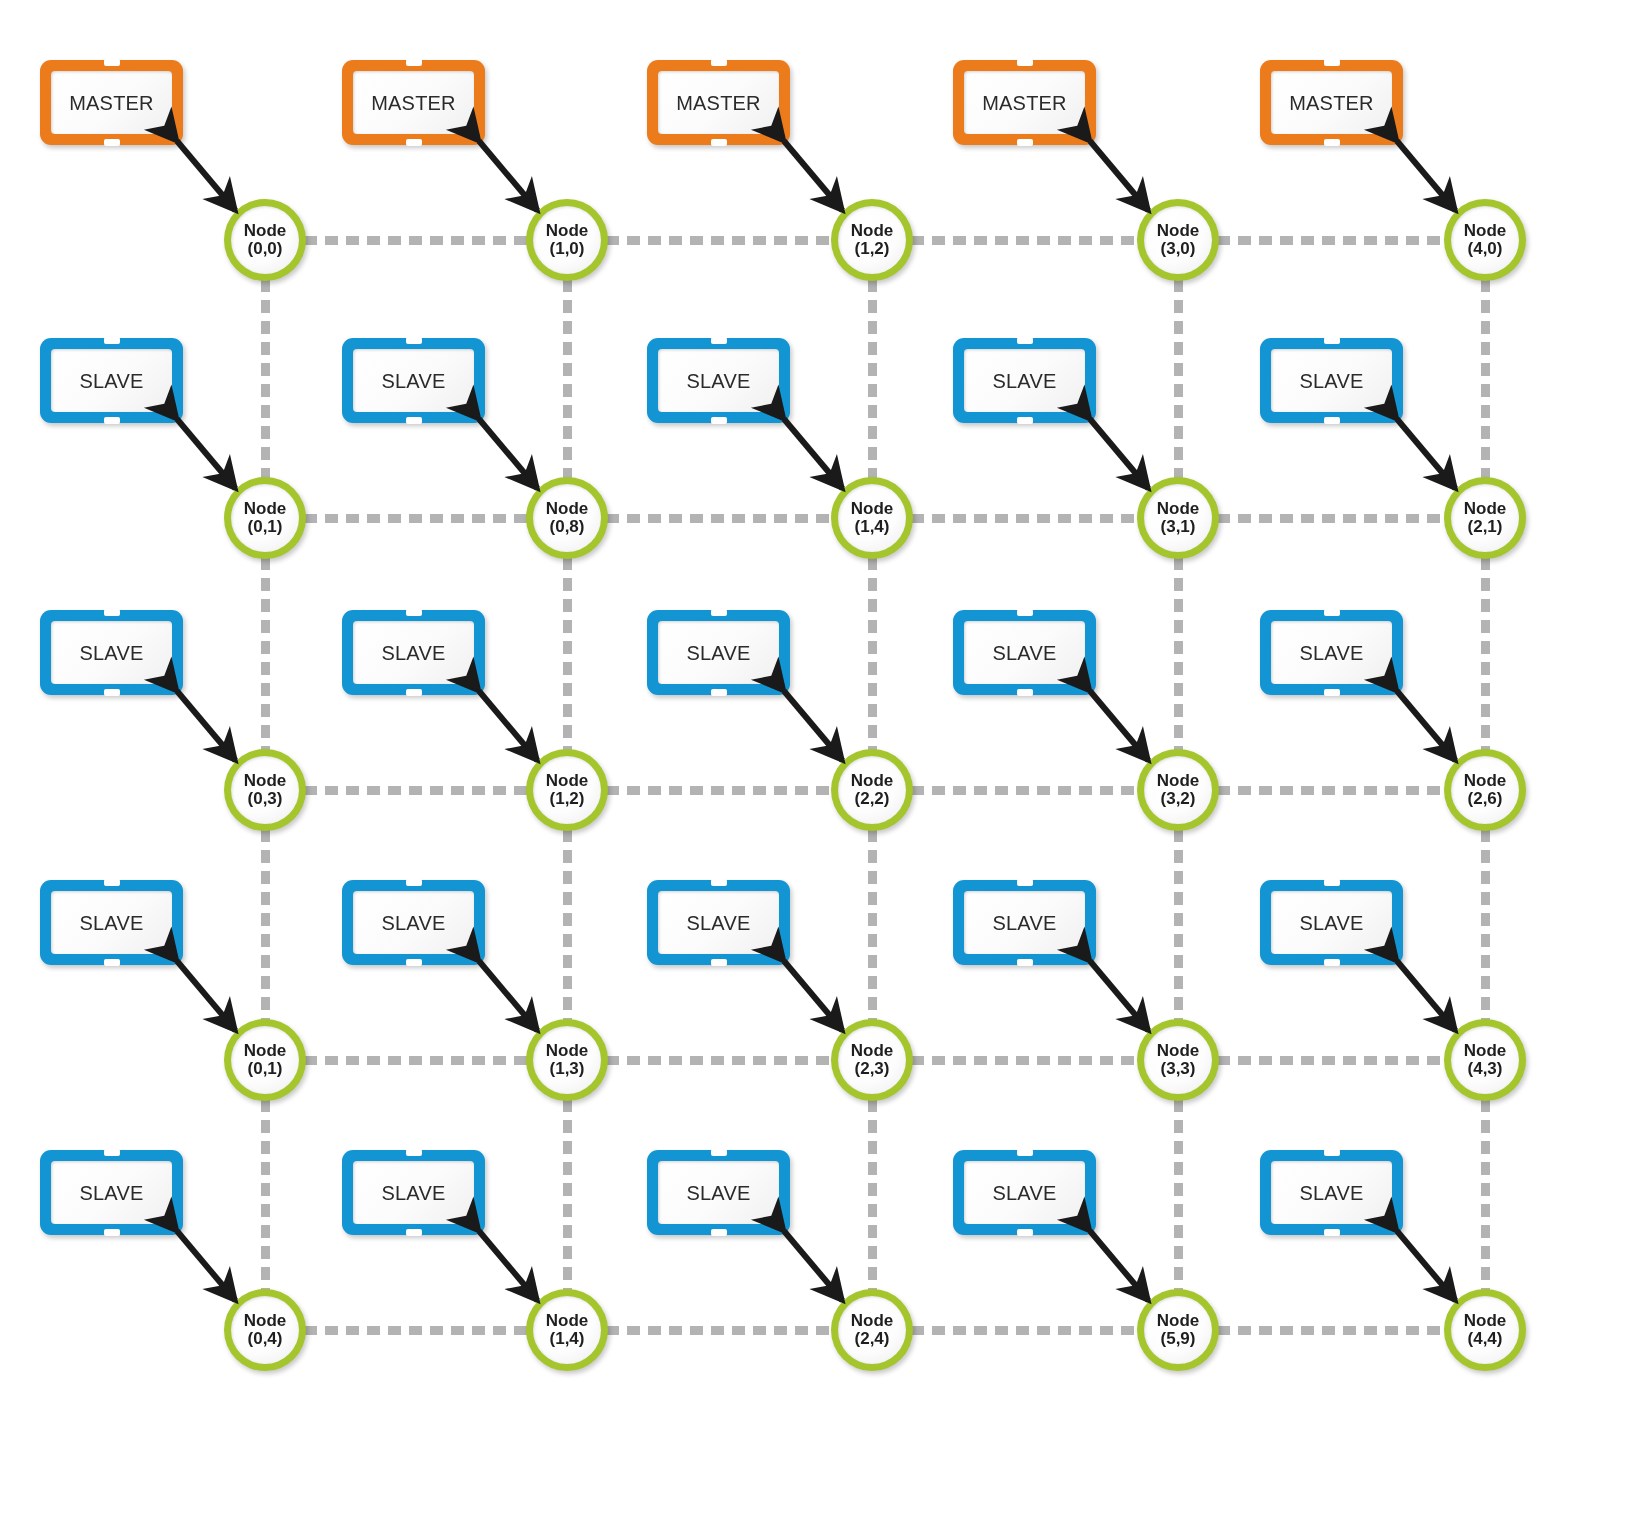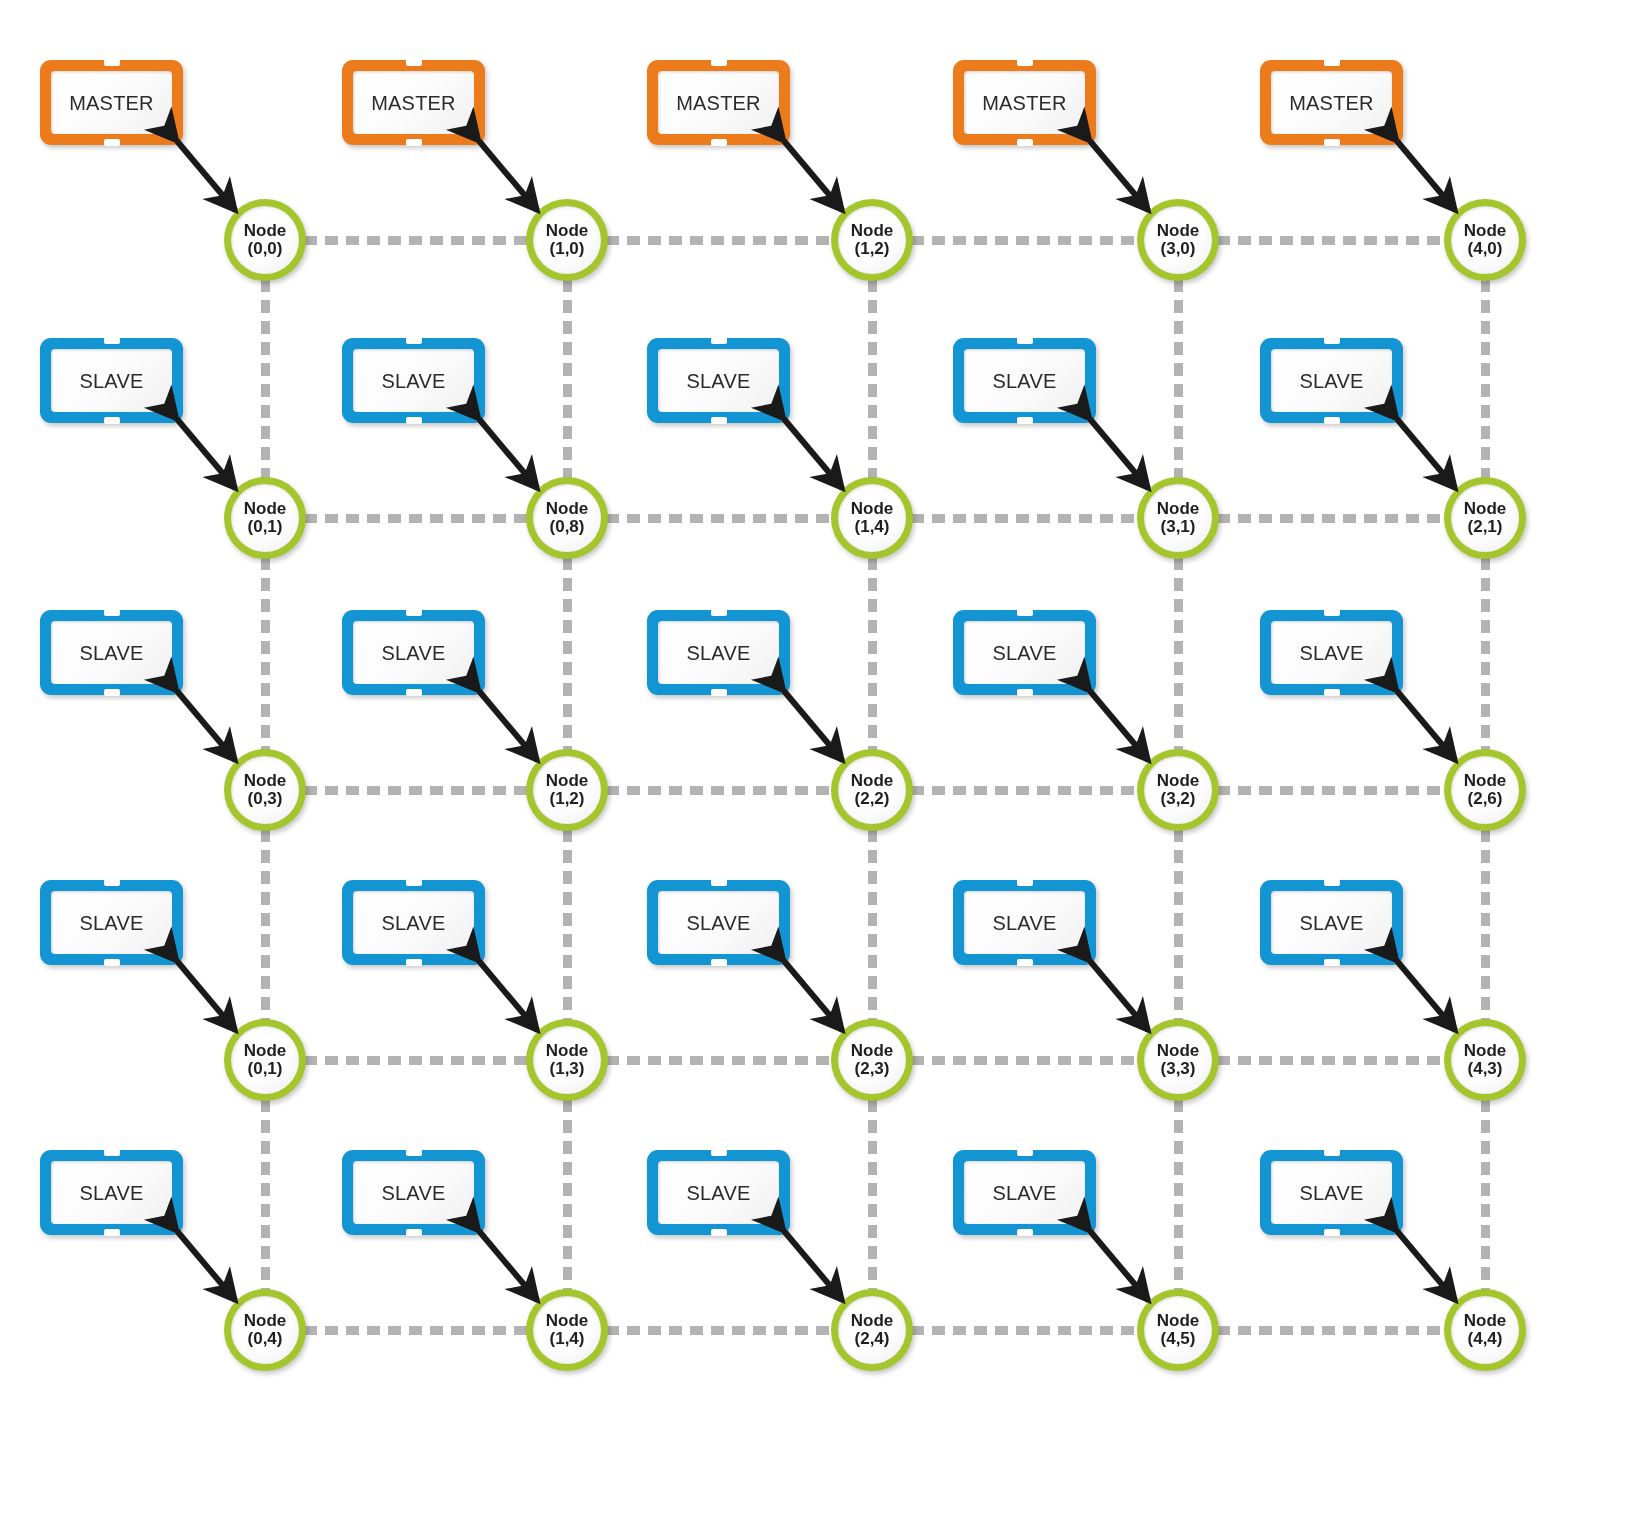--- a/index.html
+++ b/index.html
@@ -835,21 +835,21 @@
       </div>
       <div class="node" style="left: 831px; top: 1289px;">
         <div class="core">
           <span>Node</span>
           <span>(2,4)</span>
         </div>
       </div>
       <div class="node" style="left: 1137px; top: 1289px;">
         <div class="core">
           <span>Node</span>
-          <span>(4,5)</span>
+          <span>(5,9)</span>
         </div>
       </div>
       <div class="node" style="left: 1444px; top: 1289px;">
         <div class="core">
           <span>Node</span>
           <span>(4,4)</span>
         </div>
       </div>
     </div>
 </div>

